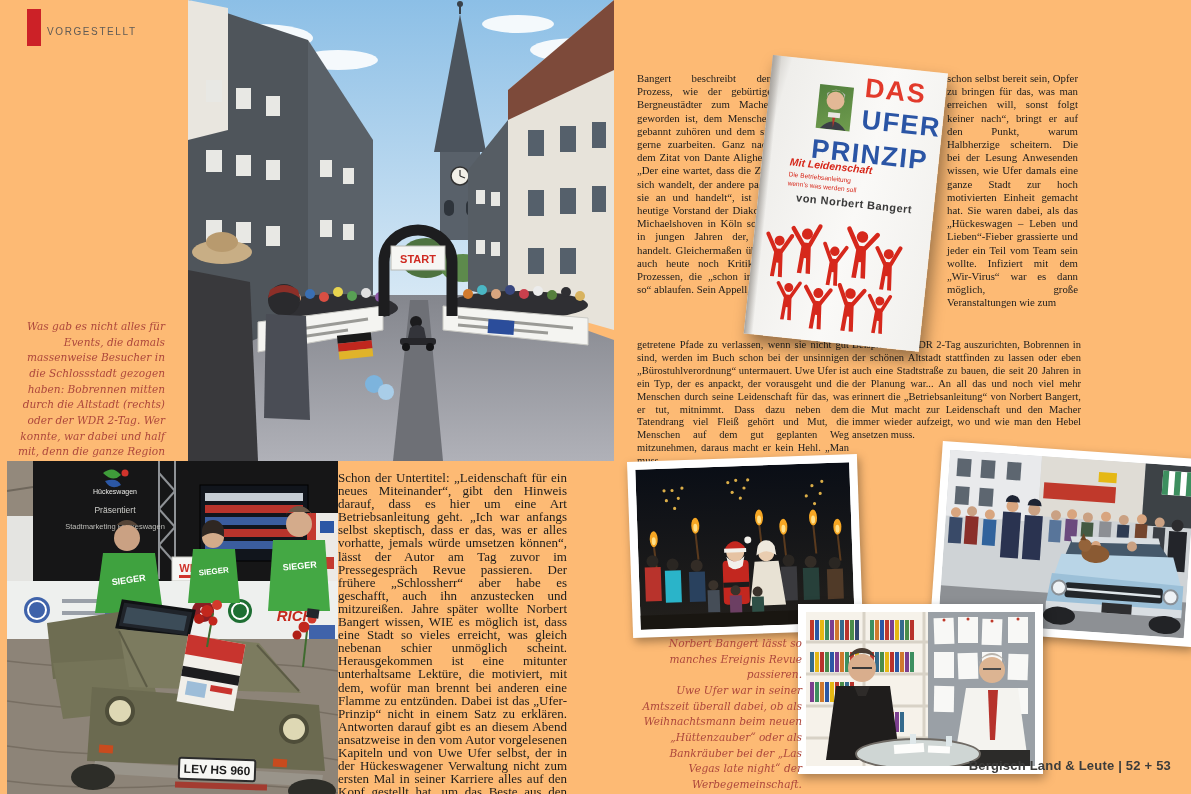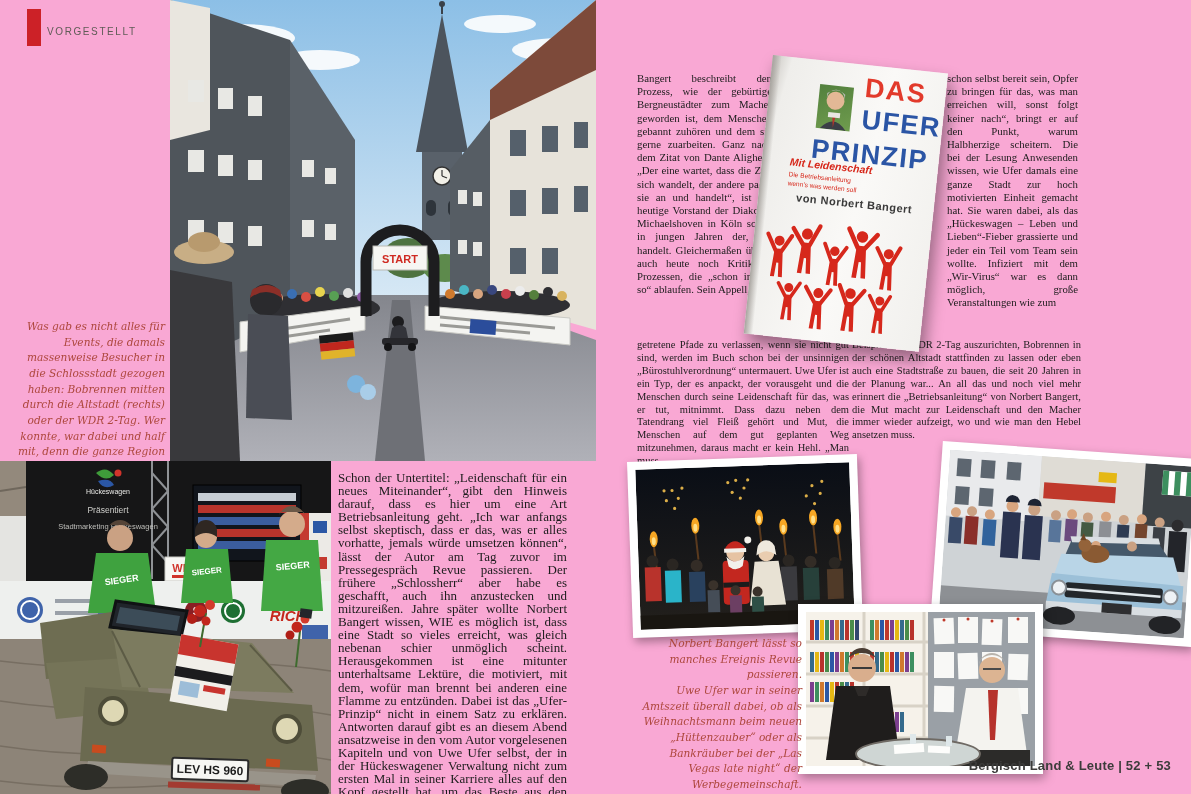--- a/index.html
+++ b/index.html
@@ -1,16 +1,16 @@
 <!DOCTYPE html>
 <html lang="de"><head>
 <meta charset="utf-8">
 <style>
   html,body{margin:0;padding:0;background:#ffffff;}
-  #spread{position:relative;width:1191px;height:794px;background:#f9a8d4;overflow:hidden;
+  #spread{position:relative;width:1191px;height:794px;background:#fdba74;overflow:hidden;
           font-family:"Liberation Serif",serif;}
   .abs{position:absolute;}
   .kicker-bar{left:27px;top:9px;width:14px;height:37px;background:#cc2127;}
   .kicker{left:47px;top:26px;font-family:"Liberation Sans",sans-serif;font-size:10px;
           letter-spacing:1.6px;color:#5f5b56;}
   .caption-red{font-family:"DejaVu Serif",serif;font-style:italic;font-size:10.6px;
           line-height:1.48;color:#ad473c;text-align:right;white-space:pre-line;}
   .body-text{font-size:10.8px;line-height:12.9px;text-align:justify;color:#1c1c1c;hyphens:auto;}
   .article{left:338px;top:471px;width:229px;font-size:13px;line-height:13.1px;}
   .col-narrow{font-size:10.8px;line-height:13.2px;}
@@ -28,21 +28,21 @@
   svg{display:block;}
 </style>
 </head>
 <body>
 
 <div id="spread">
 
   <div class="abs kicker-bar"></div>
   <div class="abs kicker">VORGESTELLT</div>
 
-  <div class="abs" style="left:170px;top:0;width:426px;height:598px;">
+  <div class="abs" style="left:188px;top:0;width:426px;height:598px;">
     <svg viewBox="0 0 426 461" width="426" height="461">
       <defs>
         <linearGradient id="sky" x1="0" y1="0" x2="0" y2="1">
           <stop offset="0" stop-color="#8cbfe6"></stop>
             <stop offset="1" stop-color="#dcebf6"></stop>
         </linearGradient>
         <linearGradient id="street" x1="0" y1="0" x2="0" y2="1">
           <stop offset="0" stop-color="#84868d"></stop>
             <stop offset="1" stop-color="#b0b1b8"></stop>
         </linearGradient>
@@ -182,21 +182,21 @@
           <rect x="150" y="350" width="34" height="8" fill="#e0b32a"></rect>
         </g>
         <circle cx="186" cy="384" r="9" fill="#7db4dd"></circle>
           <circle cx="198" cy="392" r="8" fill="#a9cde8"></circle>
       </g>
     </svg>
   </div>
 
   <div class="abs caption-red" style="left:15px;top:319px;width:150px;">Was gab es nicht alles für Events, die damals massenweise Besucher in die Schlossstadt gezogen haben: Bobrennen mitten durch die Altstadt (rechts) oder der WDR 2-Tag. Wer konnte, war dabei und half mit, denn die ganze Region schaute nach (und auf) Hückeswagen.</div>
 
-  <div class="abs" style="left:0;top:461px;width:357px;height:333px;">
+  <div class="abs" style="left:7px;top:461px;width:357px;height:333px;">
     <svg viewBox="0 0 331 333" width="331" height="333">
       <rect width="331" height="333" fill="#888076"></rect>
       <g>
         <rect x="0" y="0" width="26" height="135" fill="#93897c"></rect>
         <line x1="0" y1="30" x2="26" y2="26" stroke="#6f675c" stroke-width="2"></line>
         <line x1="0" y1="62" x2="26" y2="58" stroke="#6f675c" stroke-width="2"></line>
         <line x1="0" y1="95" x2="26" y2="92" stroke="#6f675c" stroke-width="2"></line>
       </g>
       <rect x="0" y="55" width="40" height="112" fill="#e4e4e1"></rect>
       <rect x="26" y="0" width="305" height="120" fill="#161617"></rect>

